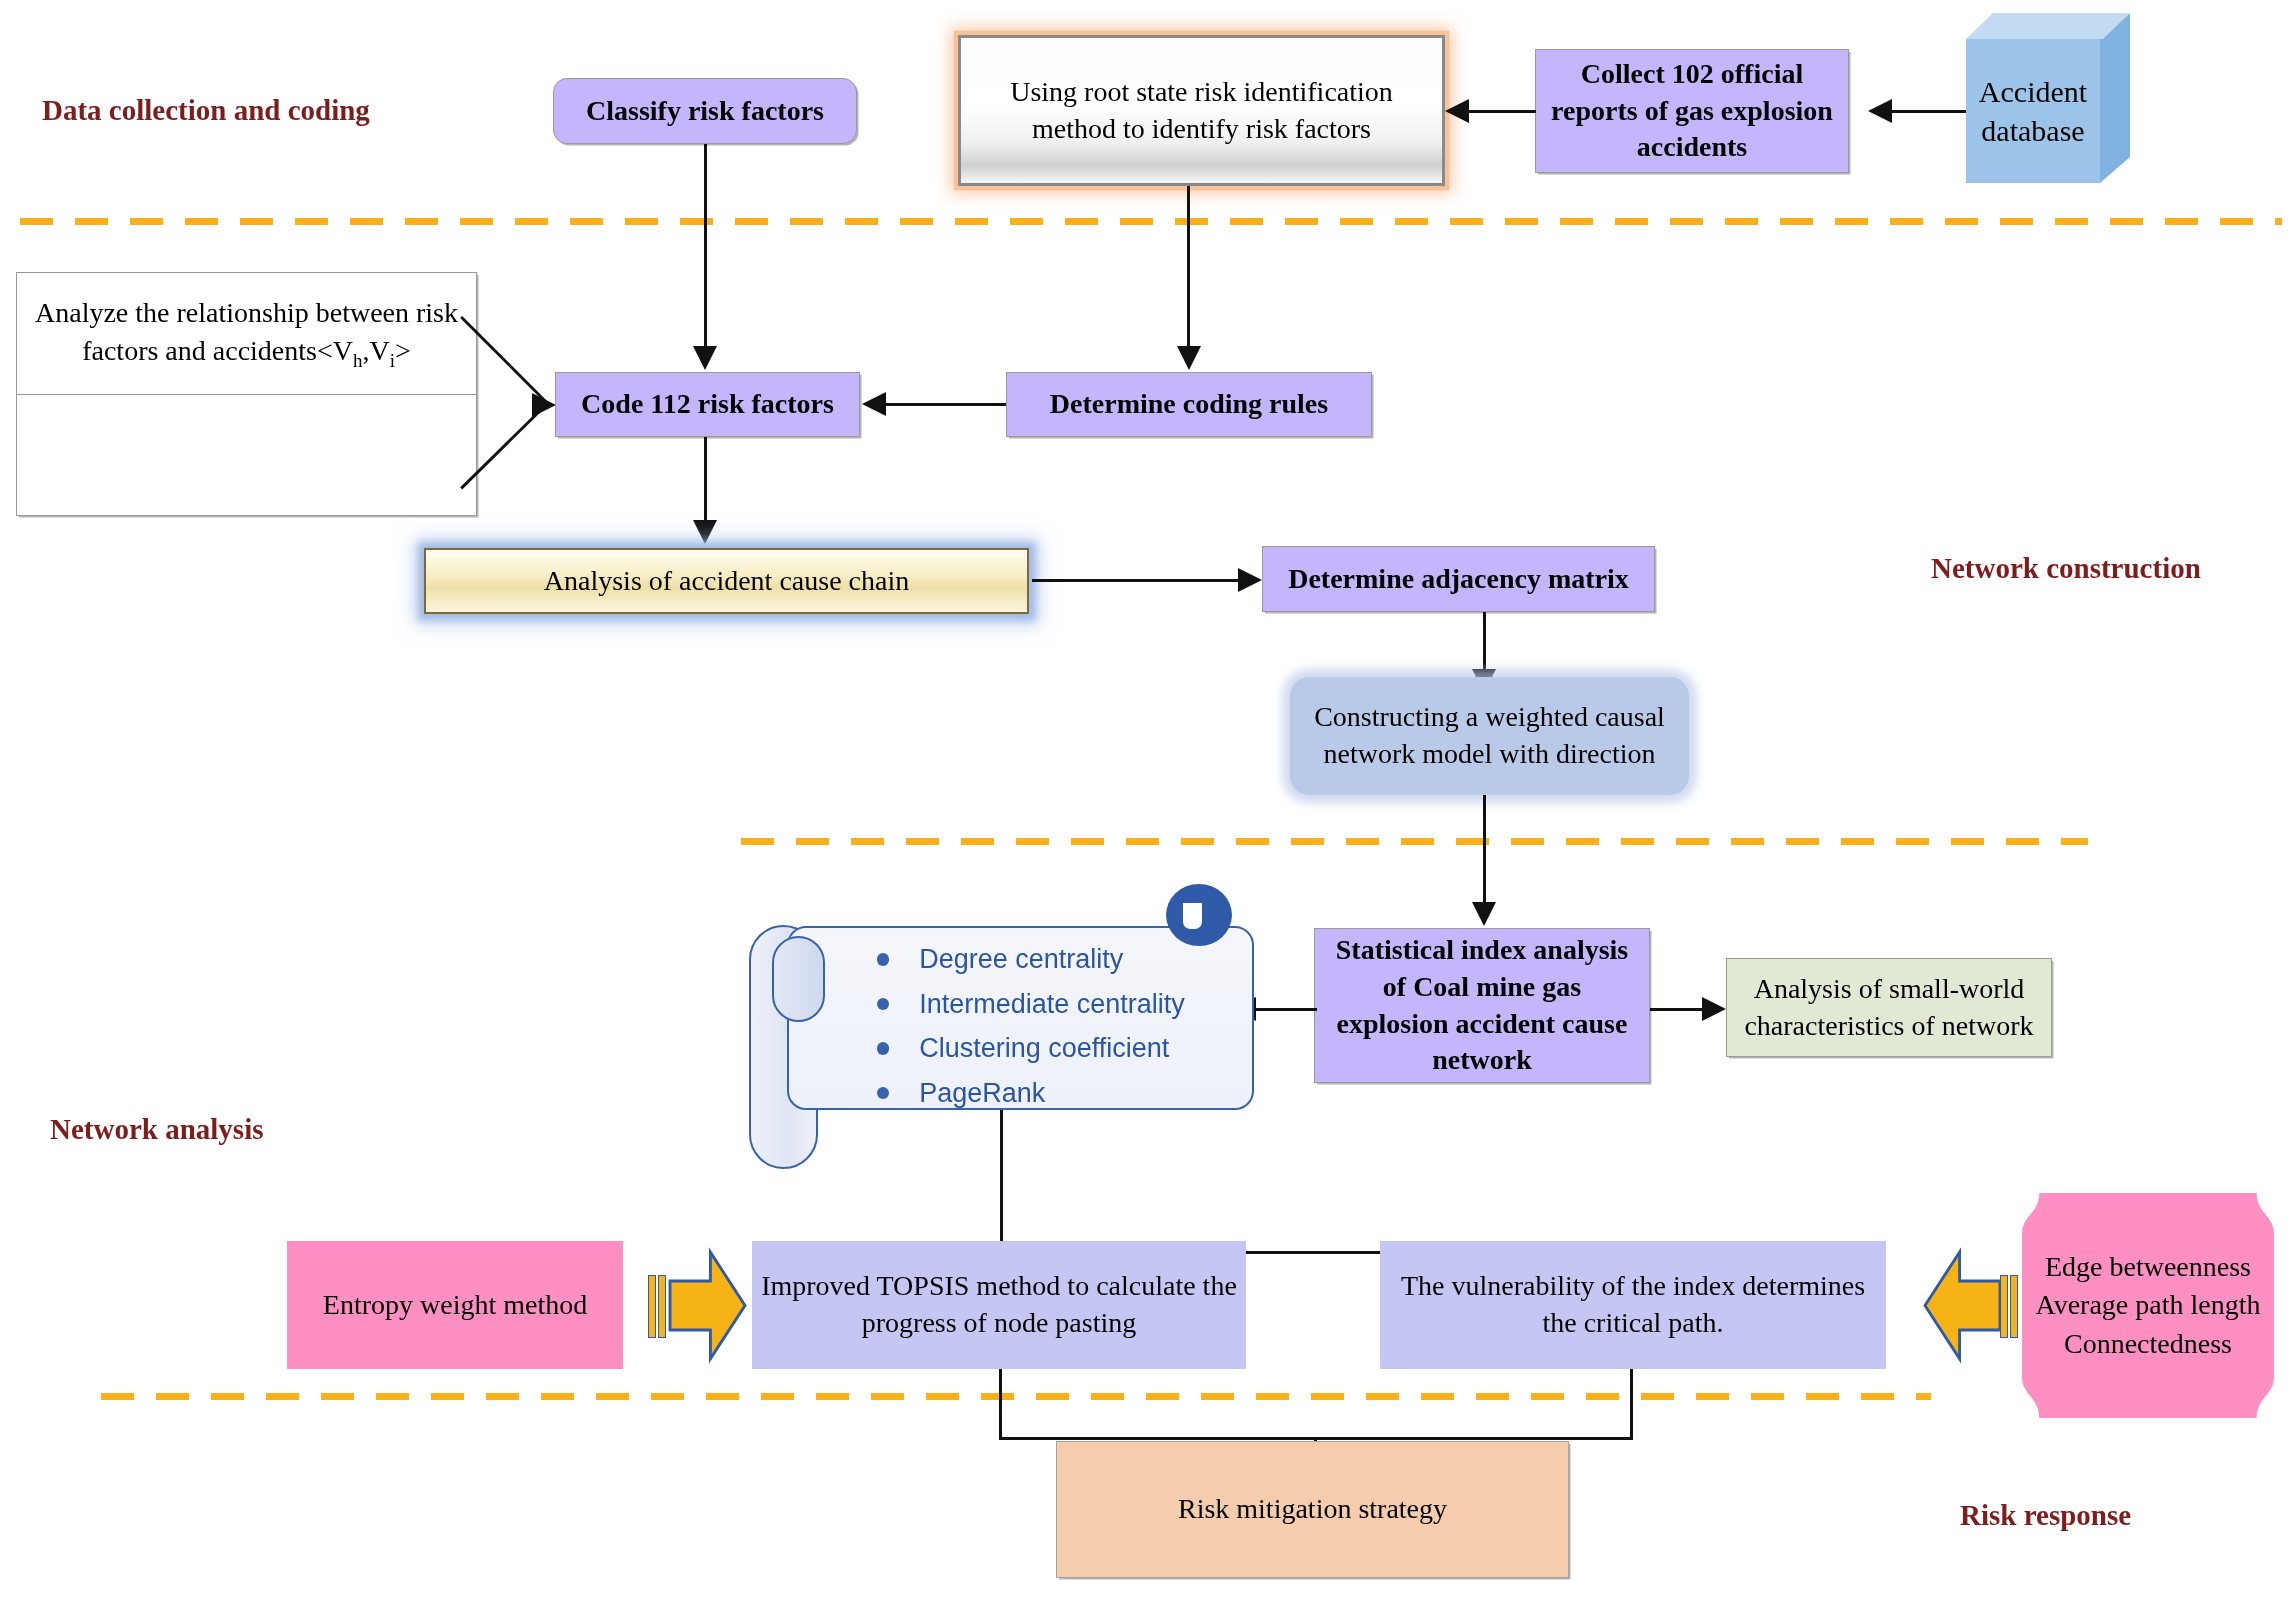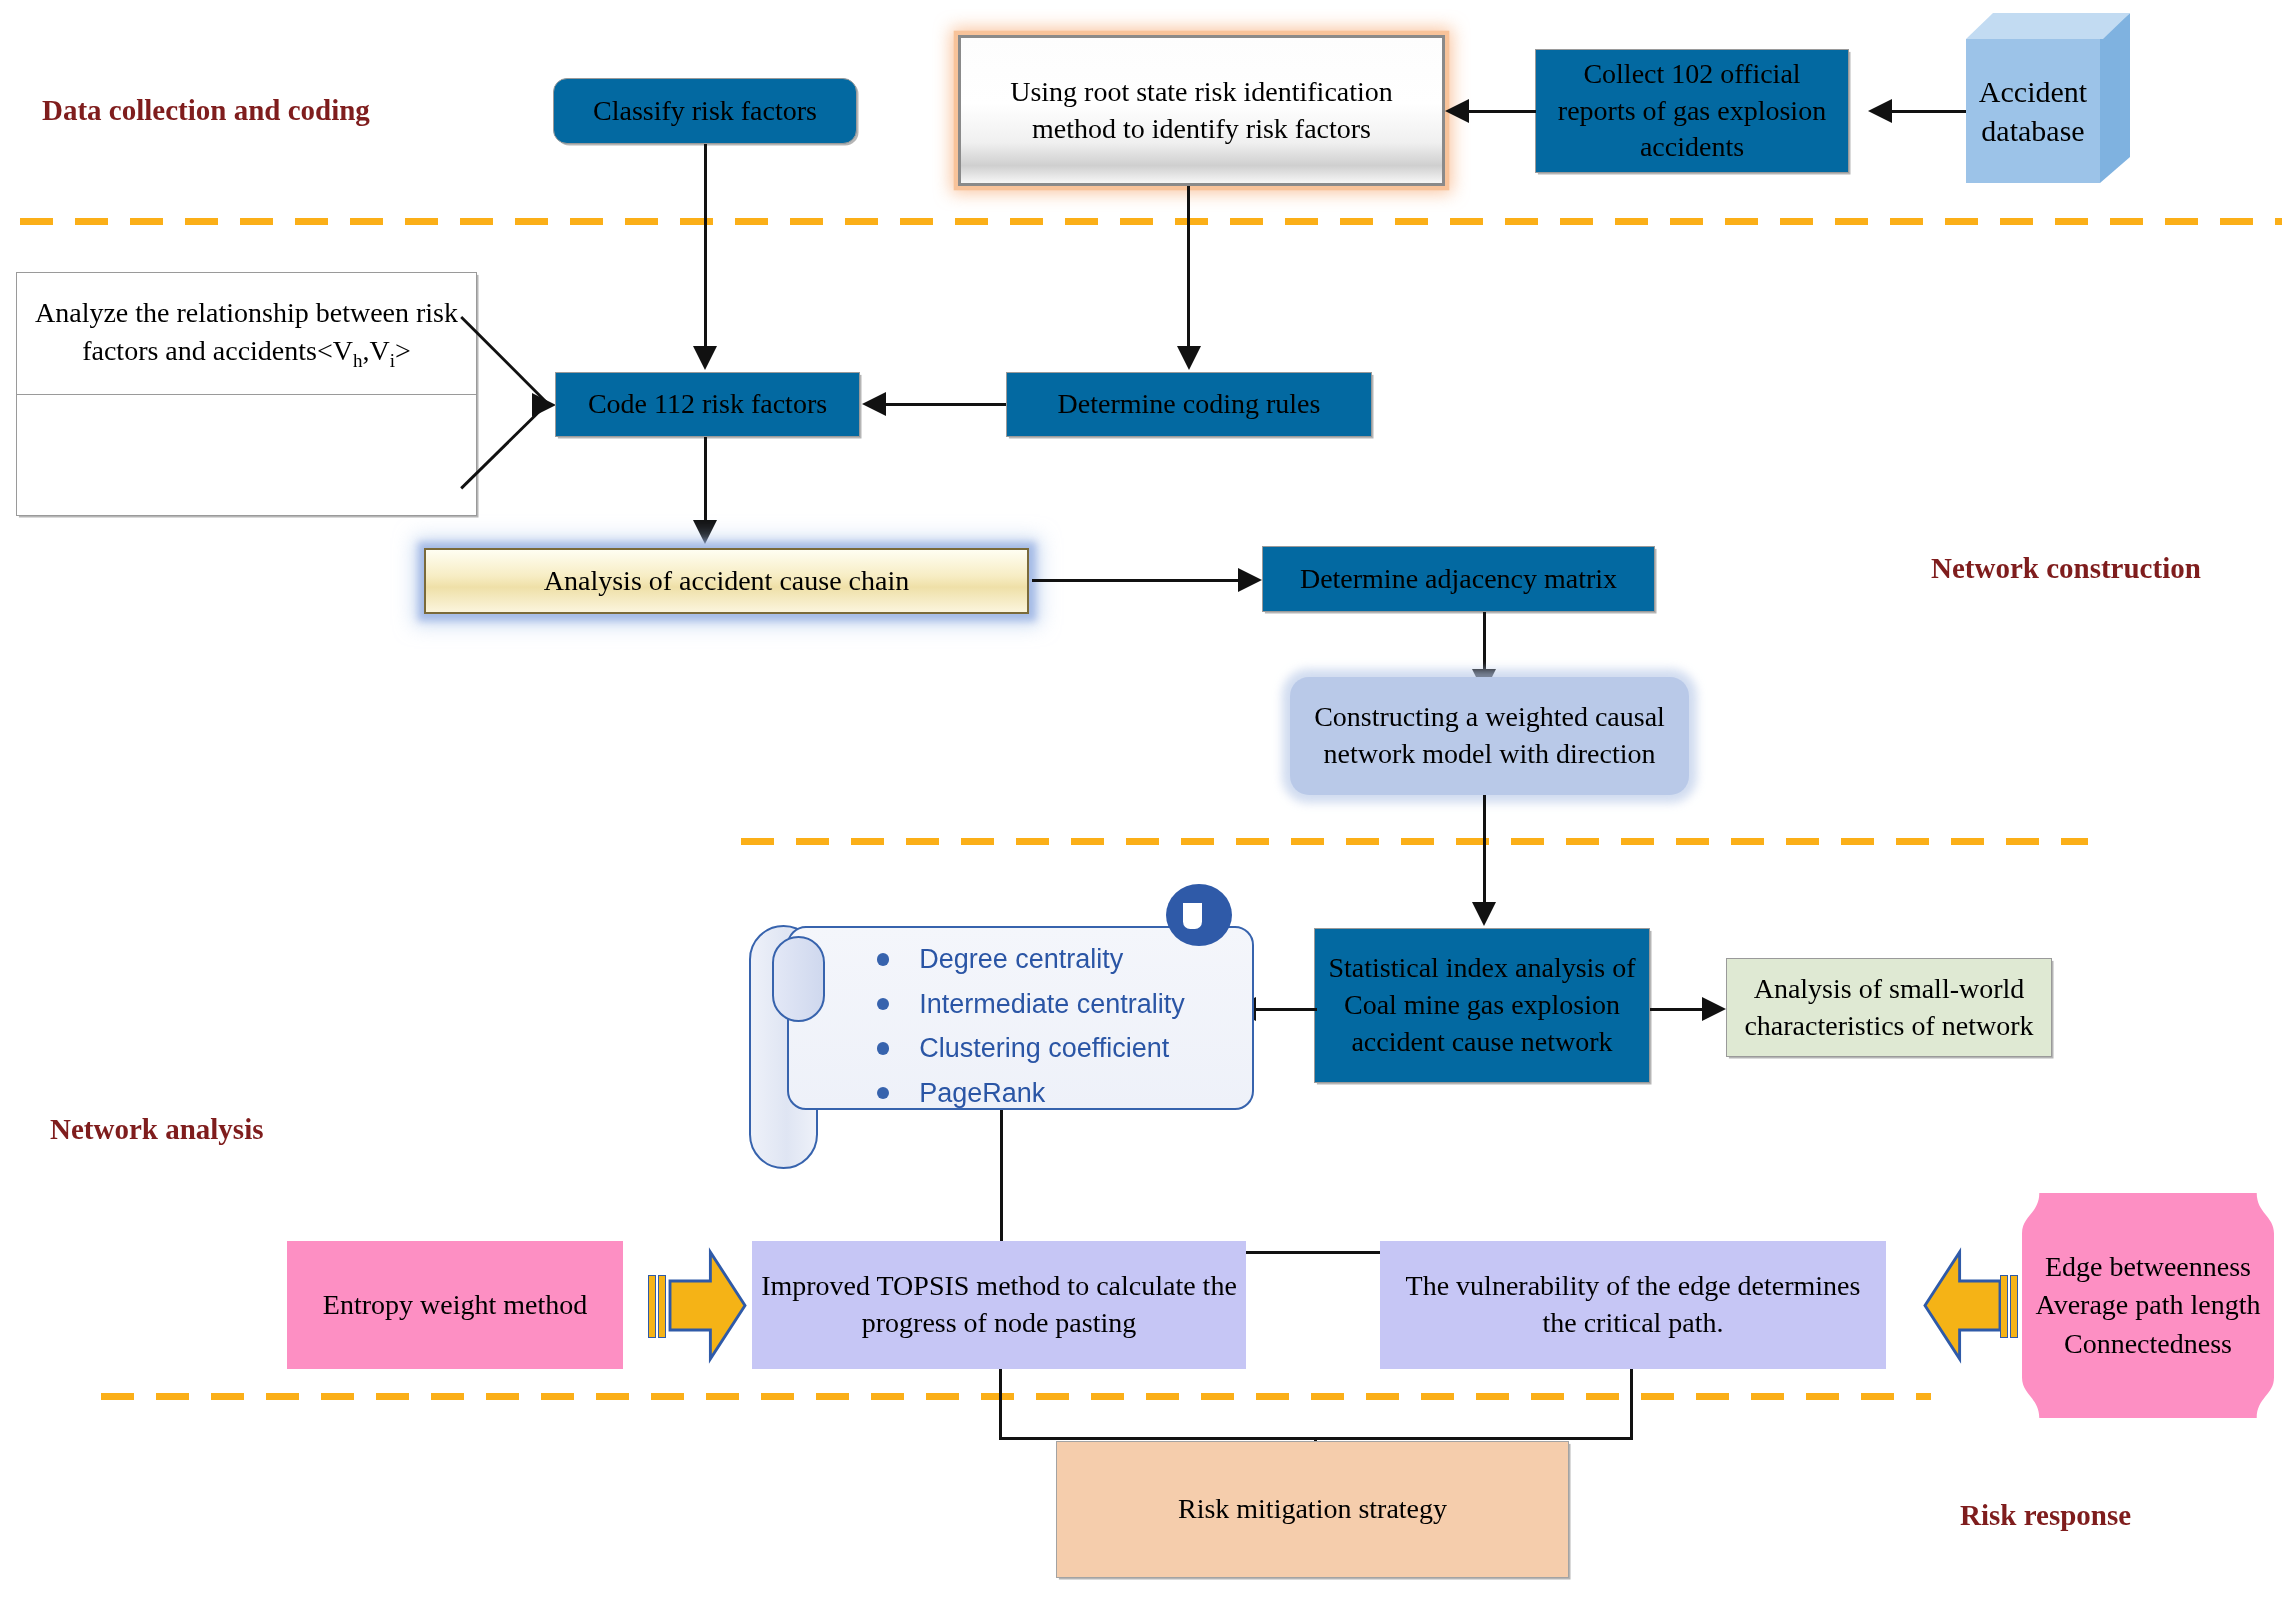--- a/index.html
+++ b/index.html
@@ -5,22 +5,22 @@
   html,body{margin:0;padding:0;background:#fff;}
   body{width:2295px;height:1602px;position:relative;
        font-family:"Liberation Serif","DejaVu Serif",serif;}
   #stage{position:absolute;left:0;top:0;width:2295px;height:1602px;overflow:hidden;background:#fff;}
 
   
   .node{position:absolute;box-sizing:border-box;display:flex;align-items:center;
         justify-content:center;text-align:center;line-height:1.32;color:#000;}
 
   
-  .rect{background:#0369a1;border:1.4px solid #9a9a9a;
-        box-shadow:2.2px 2.2px 0 -0.7px rgba(120,120,120,.55);}
+  .rect{background:#c4b5fd;border:1.4px solid #9a9a9a;
+        box-shadow:2.2px 2.2px 0 -0.7px rgba(120,120,120,.55);font-weight:bold;}
 
   
   .caption{position:absolute;font-weight:bold;color:#7f1d1d;white-space:nowrap;}
 
   
   .sep{position:absolute;height:6.5px;
        background:repeating-linear-gradient(to right,#FBAF18 0 33px,rgba(0,0,0,0) 33px 55px);}
 
   
   
@@ -243,21 +243,21 @@
   <div class="stripes" style="left:648px;top:1275px;width:24.5px;height:61px;">
     <i style="left:0;top:0;width:5.8px;height:61px;"></i>
     <i style="left:10px;top:0;width:5.8px;height:61px;"></i>
   </div>
   <svg class="barrow-r" style="left:670px;top:1252px;width:75px;height:107px;background:none;border:none;overflow:visible;" viewBox="0 0 104 148">
     <polygon points="0,40 56,40 56,0 104,74 56,148 56,108 0,108" fill="#F5B316" stroke="#2f5aa8" stroke-width="4"></polygon>
   </svg>
 
   <div class="node lavender" style="left:752px;top:1241px;width:494px;height:128px;font-size:28px;padding:0 3px;">Improved TOPSIS method to calculate the progress of node pasting</div>
 
-  <div class="node lavender" style="left:1380px;top:1241px;width:506px;height:128px;font-size:28px;padding:0 14.4px;">The vulnerability of the edge determines the critical path.</div>
+  <div class="node lavender" style="left:1380px;top:1241px;width:506px;height:128px;font-size:28px;padding:0 14.4px;">The vulnerability of the index determines the critical path.</div>
 
   <svg class="barrow-l" style="left:1925px;top:1252px;width:75px;height:107px;background:none;border:none;overflow:visible;" viewBox="0 0 104 148">
     <polygon points="104,40 48,40 48,0 0,74 48,148 48,108 104,108" fill="#F5B316" stroke="#2f5aa8" stroke-width="4"></polygon>
   </svg>
   <div class="stripes" style="left:1997px;top:1275px;width:24.5px;height:61px;">
     <i style="left:2.9px;top:0;width:5.8px;height:61px;"></i>
     <i style="left:13px;top:0;width:5.8px;height:61px;"></i>
   </div>
 
   <svg class="flange" style="left:2022px;top:1193px;width:252px;height:225px;background:none;overflow:visible;" viewBox="0 0 350 312" preserveAspectRatio="none">

